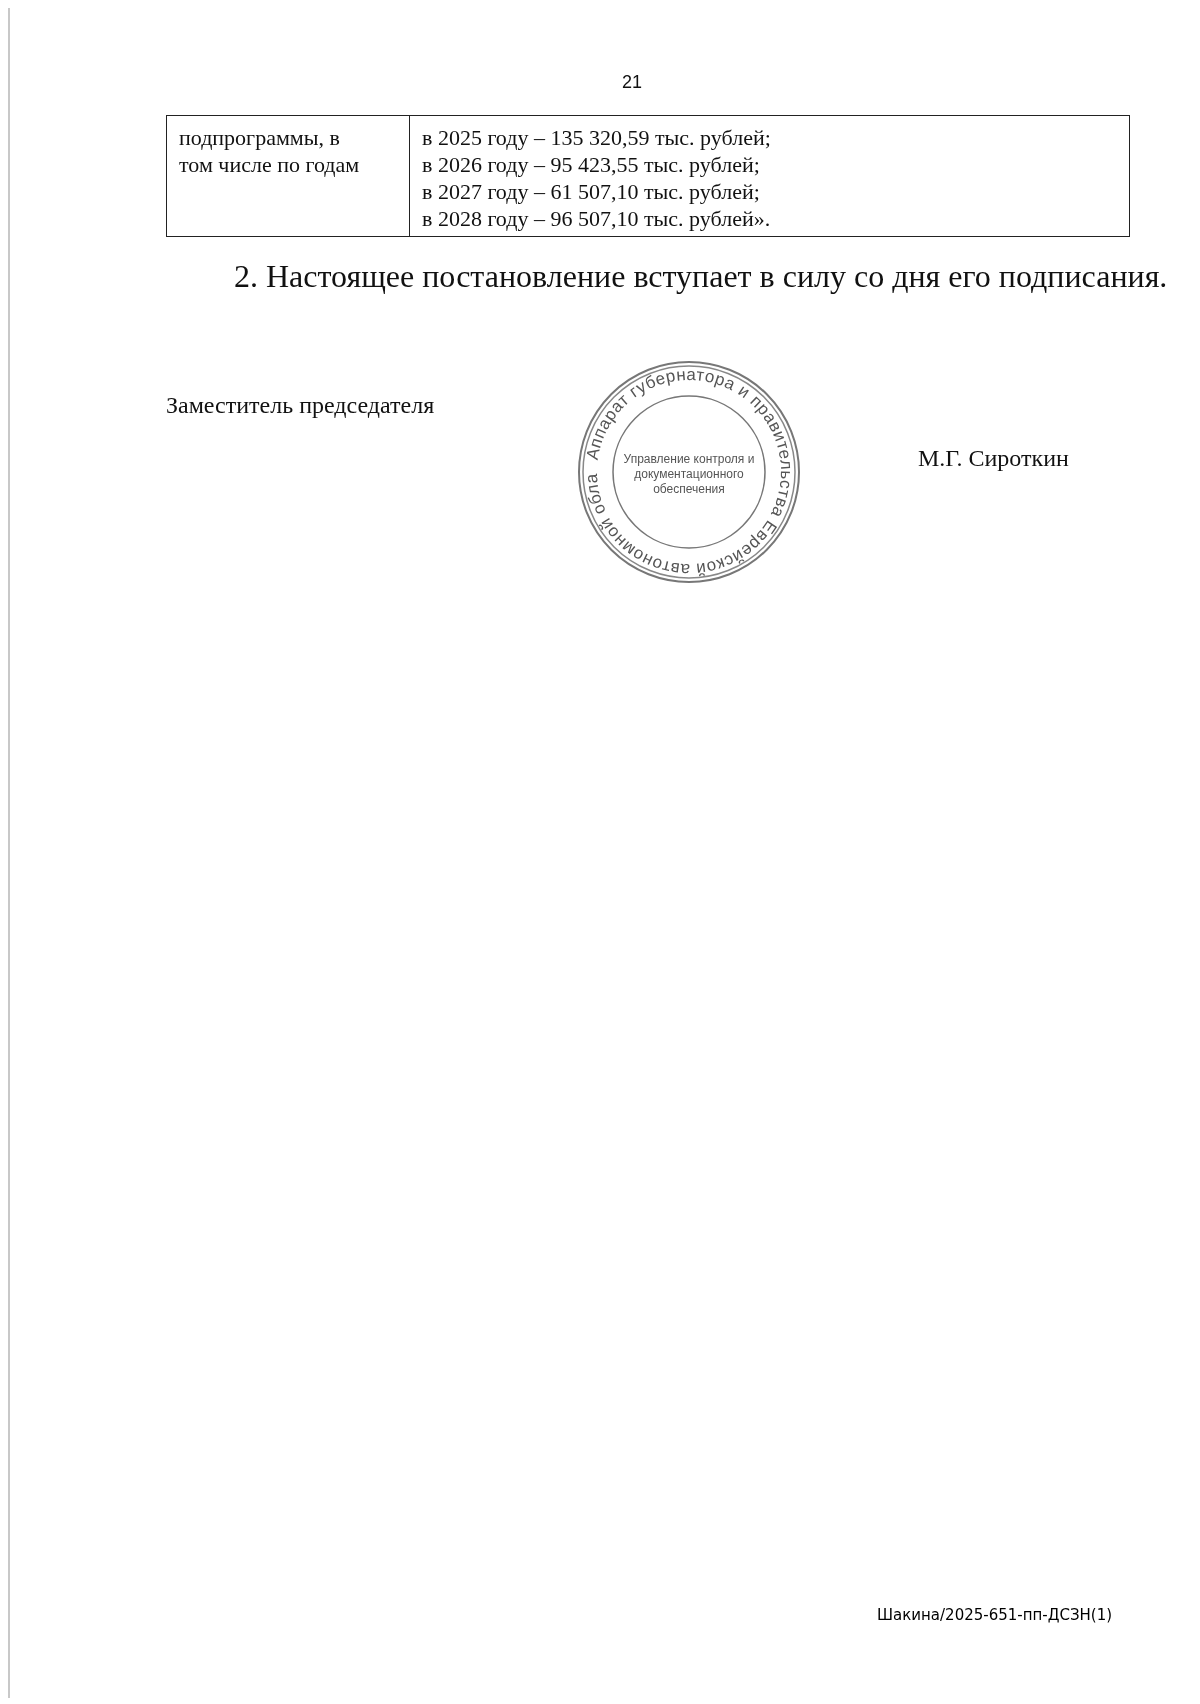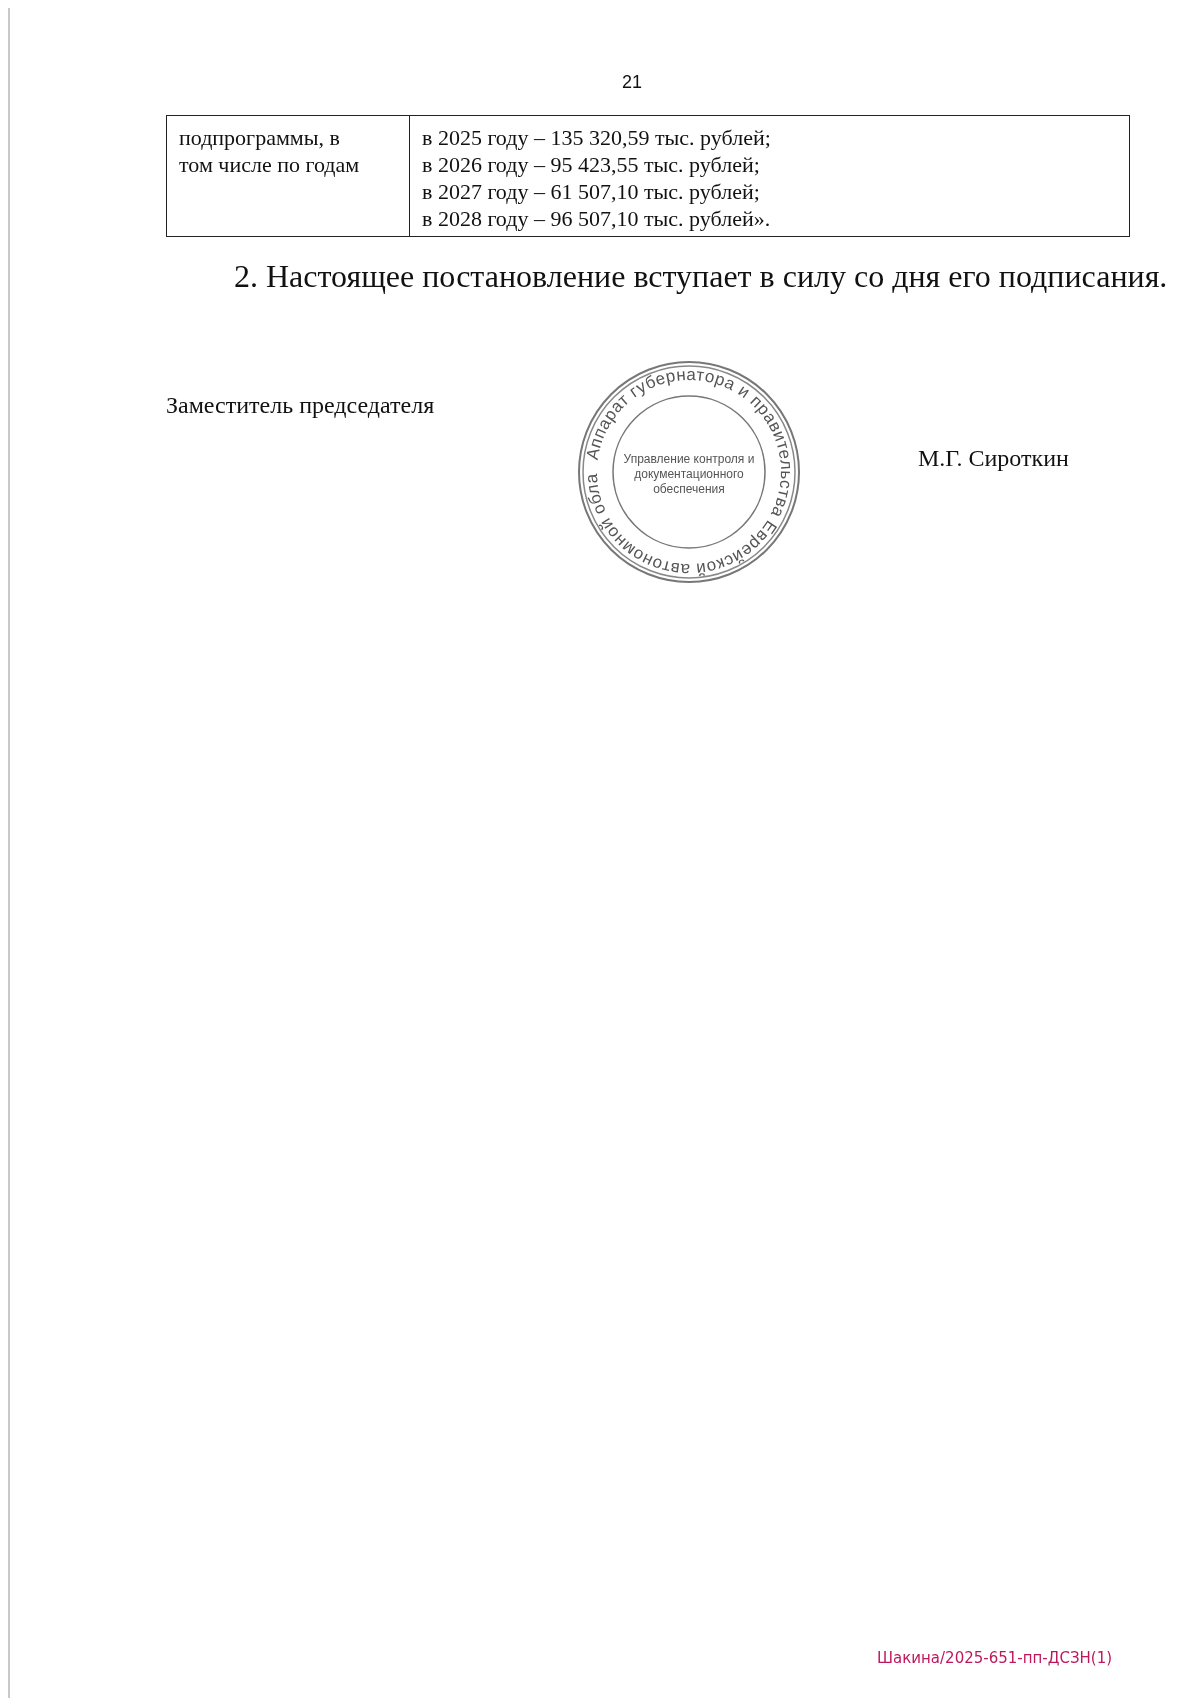--- a/index.html
+++ b/index.html
@@ -30,21 +30,21 @@
     position:absolute; top:390px; left:166px; font-size:24px; line-height:31px;text-align:center;
   }
   .sig-name {
     position:absolute; top:421px; left:918px; font-size:24px;margin-top:24px;
   }
   .stamp {
     position:absolute; left:574px; top:357px; width:230px; height:230px;
   }
   .footer {
     position:absolute; top:1606px; left:877px;
-    font-family:"DejaVu Sans", sans-serif; font-size:15px; color:#be185d;margin-top:43px;
+    font-family:"DejaVu Sans", sans-serif; font-size:15px; color:#000000;
   }
 </style>
 </head>
 <body>
 
 <div class="left-edge"></div>
 
 <div class="page-number">21</div>
 
 <table class="budget">

